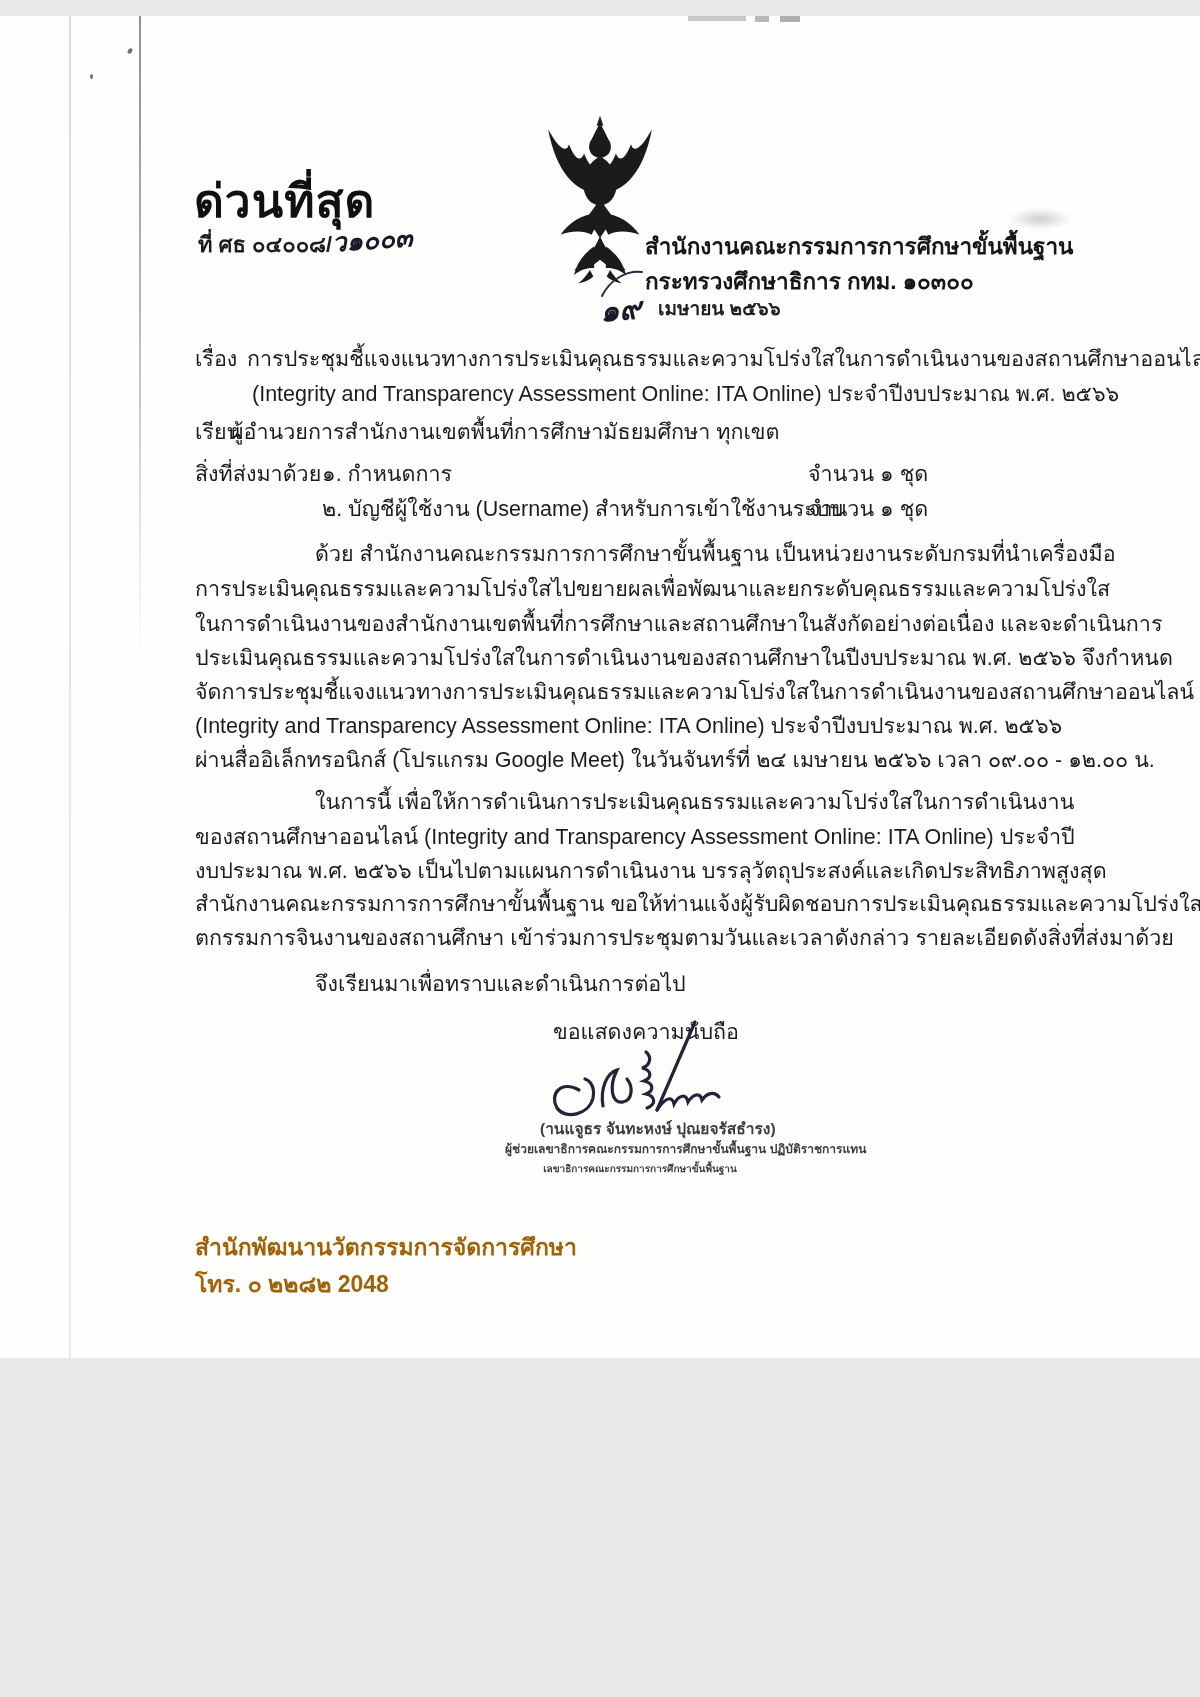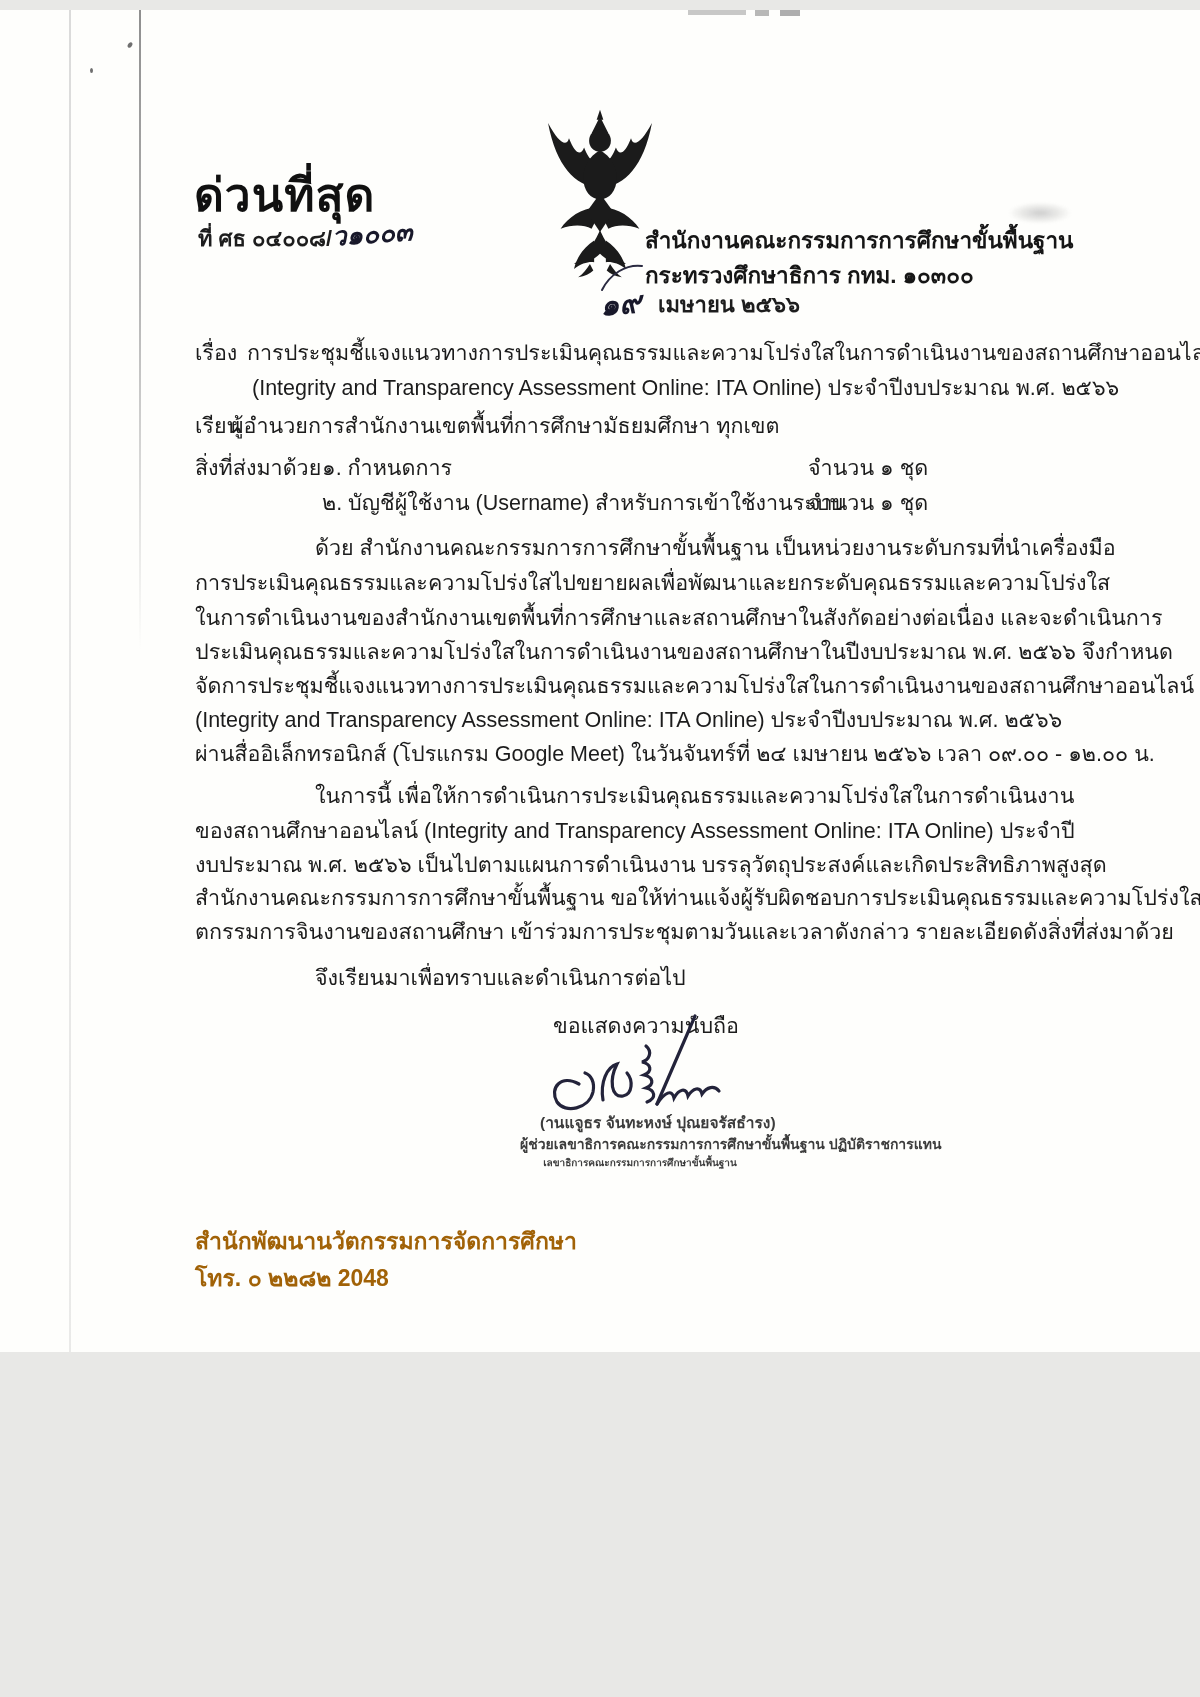--- a/index.html
+++ b/index.html
@@ -1,37 +1,37 @@
 <!DOCTYPE html>
 <html><head>
 <meta charset="utf-8">
 <style>
   html,body{margin:0;padding:0;background:#e8e8e6;}
   .page{
     position:relative;
     width:1200px;height:1342px;
-    margin:10px auto;
+    margin:16px auto;
     background:#fefefc;
     font-family:"Liberation Sans", sans-serif;
     color:#1d1d1d;
     overflow:hidden;
   }
   .abs{position:absolute;white-space:nowrap;}
   .body-line{font-size:21.5px;font-weight:500;color:#1c1c1c;}
   .urgency{
     font-size:46px;font-weight:800;color:#101010;
     letter-spacing:1px;
   }
   .refline{font-size:22px;font-weight:600;}
   .handwritten{
     font-style:italic;font-weight:600;color:#18182a;
     display:inline-block;
   }
   .org{font-size:22.5px;font-weight:600;color:#161616;}
-  .datefont{font-size:22px;font-weight:600;}
+  .datefont{font-size:19px;font-weight:600;}
   .small-sign{font-size:15px;font-weight:600;color:#3c3c3c;text-align:center;}
   .footerline{font-size:23px;font-weight:600;color:#a16207;}
   
   .scan-vline-a{
     left:69px;top:0;width:2px;height:1697px;
     background:linear-gradient(#cfcfcf,#dedede 40%,#e6e6e4);
     opacity:.75;
   }
   .scan-vline-b{
     left:139px;top:0;width:2px;height:640px;
@@ -130,19 +130,19 @@
     <g stroke="#23233a" stroke-width="3.2" fill="none" stroke-linecap="round">
       <path d="M34 72 C16 62 4 76 12 90 C20 102 44 97 48 80 C50 70 46 63 40 61"></path>
       <path d="M58 88 C55 70 62 55 72 52 C64 68 66 86 78 84 C88 82 88 68 82 61"></path>
       <path d="M101 34 C108 40 104 48 97 50 C106 52 108 59 99 63 C108 65 110 72 101 76 C110 78 112 86 102 90"></path>
       <path d="M150 4 L112 92"></path>
       <path d="M112 92 C120 80 127 77 129 86 C134 77 141 75 143 84 C148 76 155 74 157 82 C162 75 169 73 174 79"></path>
     </g>
   </svg>
 
   <div class="abs small-sign" style="left:540px;top:1100px;width:200px;font-size:15.5px;">(านแจูธร  จันทะหงษ์ ปุณยจรัสธำรง)</div>
-  <div class="abs small-sign" style="left:520px;top:1123px;width:270px;font-size:14px;">ผู้ช่วยเลขาธิการคณะกรรมการการศึกษาขั้นพื้นฐาน ปฏิบัติราชการแทน</div>
+  <div class="abs small-sign" style="left:505px;top:1123px;width:270px;font-size:12px;">ผู้ช่วยเลขาธิการคณะกรรมการการศึกษาขั้นพื้นฐาน ปฏิบัติราชการแทน</div>
   <div class="abs small-sign" style="left:530px;top:1145px;width:220px;font-size:10px;">เลขาธิการคณะกรรมการการศึกษาขั้นพื้นฐาน</div>
 
   <div class="abs footerline" style="left:195px;top:1213px;">สำนักพัฒนานวัตกรรมการจัดการศึกษา</div>
   <div class="abs footerline" style="left:195px;top:1250px;">โทร.  ๐ ๒๒๘๒ 2048</div>
 
 </div>
 
 </body></html>

